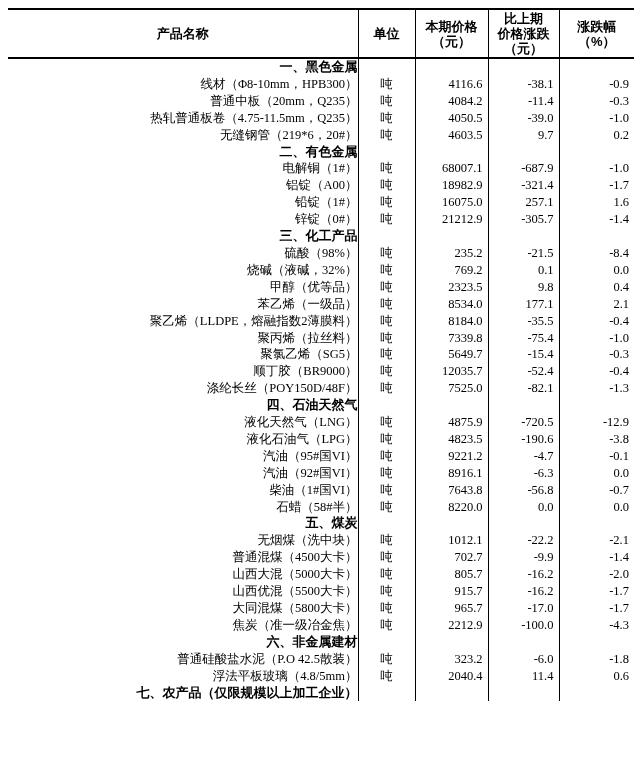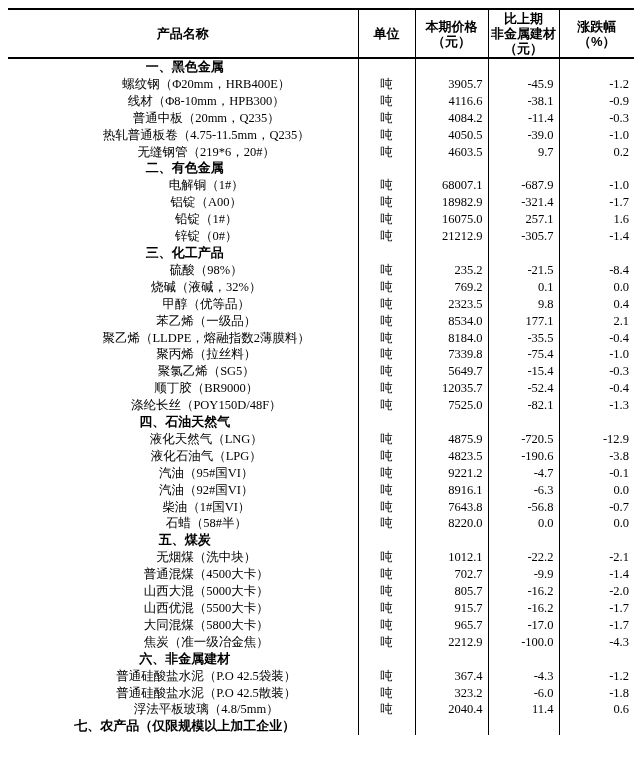--- a/index.html
+++ b/index.html
@@ -46,21 +46,21 @@
   .vline { border-left: 1px solid #000000; }
 
   tbody td {
     height: 16.9px;
     padding: 0;
     font-size: 12.5px;
     line-height: 16.9px;
     white-space: nowrap;
     overflow: hidden;
   }
-  tbody td.c-name { text-align: center; padding-left: 47px; }
+  tbody td.c-name { text-align: right; padding-left: 47px; }
   tbody tr.category td.c-name {
     padding-left: 4px;
     font-family: "Liberation Sans", "DejaVu Sans", sans-serif;
     font-weight: bold;
     font-size: 13px;
   }
   tbody td.c-unit {
     text-align: center;
     font-family: "Liberation Sans", "DejaVu Sans", sans-serif;
   }
@@ -85,45 +85,38 @@
         </th>
         <th class="vline">
           <div>单位</div>
         </th>
         <th class="vline">
           <div>本期价格</div>
           <div>（元）</div>
         </th>
         <th class="vline">
           <div>比上期</div>
-          <div>非金属建材</div>
+          <div>价格涨跌</div>
           <div>（元）</div>
         </th>
         <th class="vline">
           <div>涨跌幅</div>
           <div>（%）</div>
         </th>
       </tr>
     </thead>
     <tbody>
         <tr class="category">
           <td class="c-name">一、黑色金属</td>
           <td class="c-unit vline"></td>
           <td class="c-num vline"></td>
           <td class="c-num vline"></td>
           <td class="c-num vline"></td>
         </tr>
         <tr class="item">
-          <td class="c-name">螺纹钢（Φ20mm，HRB400E）</td>
-          <td class="c-unit vline">吨</td>
-          <td class="c-num vline">3905.7</td>
-          <td class="c-num vline">-45.9</td>
-          <td class="c-num vline">-1.2</td>
-        </tr>
-        <tr class="item">
           <td class="c-name">线材（Φ8-10mm，HPB300）</td>
           <td class="c-unit vline">吨</td>
           <td class="c-num vline">4116.6</td>
           <td class="c-num vline">-38.1</td>
           <td class="c-num vline">-0.9</td>
         </tr>
         <tr class="item">
           <td class="c-name">普通中板（20mm，Q235）</td>
           <td class="c-unit vline">吨</td>
           <td class="c-num vline">4084.2</td>
@@ -346,27 +339,20 @@
           <td class="c-num vline">2212.9</td>
           <td class="c-num vline">-100.0</td>
           <td class="c-num vline">-4.3</td>
         </tr>
         <tr class="category">
           <td class="c-name">六、非金属建材</td>
           <td class="c-unit vline"></td>
           <td class="c-num vline"></td>
           <td class="c-num vline"></td>
           <td class="c-num vline"></td>
-        </tr>
-        <tr class="item">
-          <td class="c-name">普通硅酸盐水泥（P.O 42.5袋装）</td>
-          <td class="c-unit vline">吨</td>
-          <td class="c-num vline">367.4</td>
-          <td class="c-num vline">-4.3</td>
-          <td class="c-num vline">-1.2</td>
         </tr>
         <tr class="item">
           <td class="c-name">普通硅酸盐水泥（P.O 42.5散装）</td>
           <td class="c-unit vline">吨</td>
           <td class="c-num vline">323.2</td>
           <td class="c-num vline">-6.0</td>
           <td class="c-num vline">-1.8</td>
         </tr>
         <tr class="item">
           <td class="c-name">浮法平板玻璃（4.8/5mm）</td>

